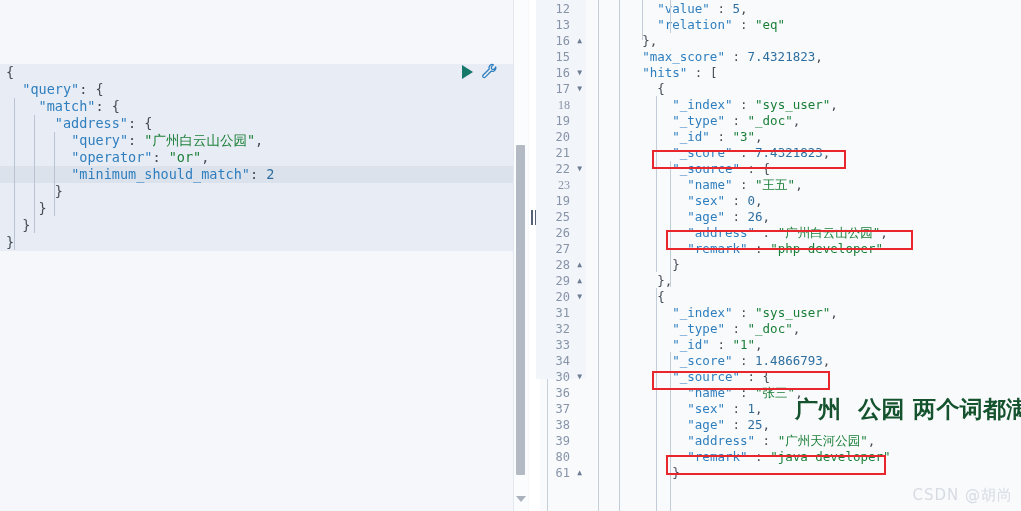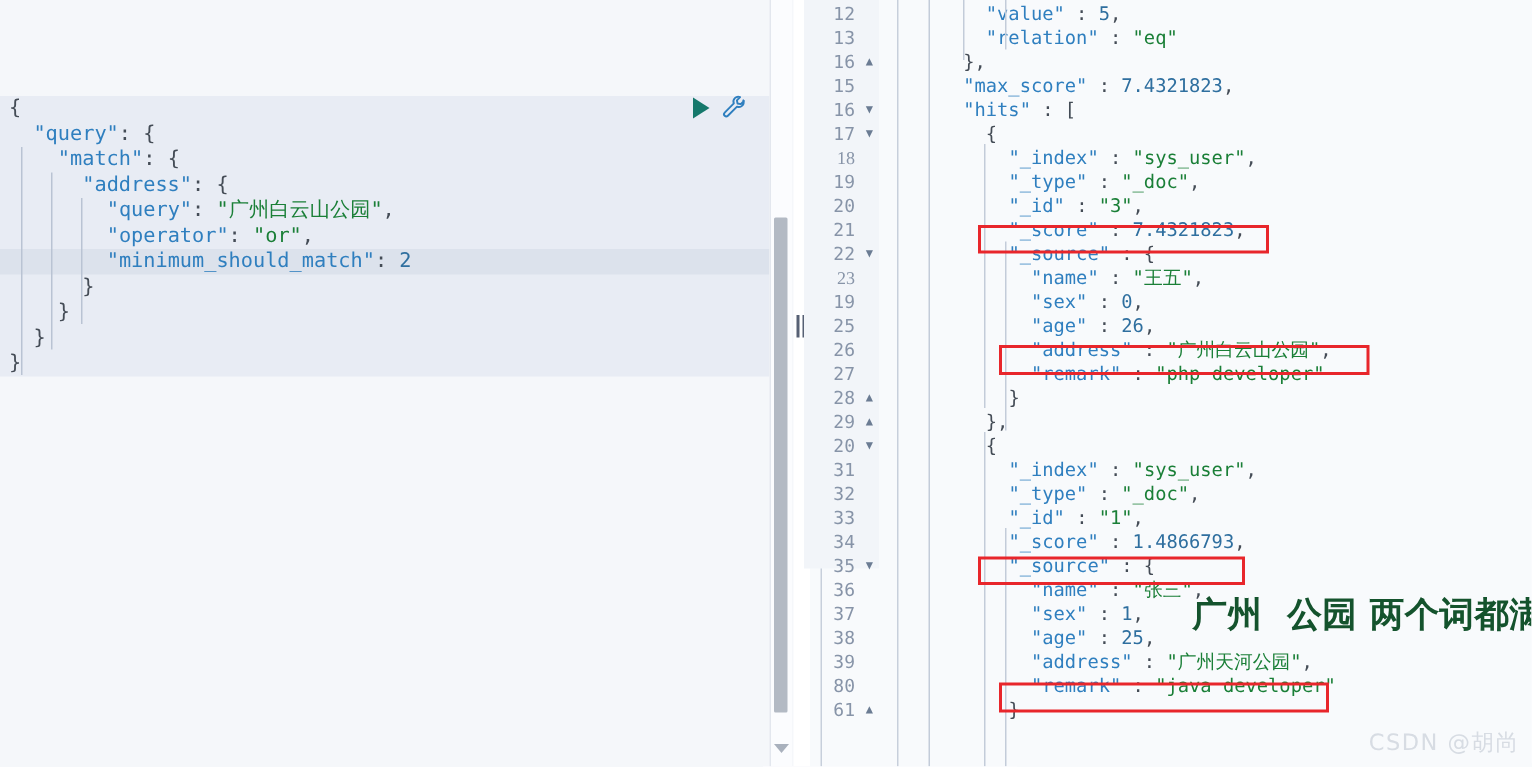--- a/index.html
+++ b/index.html
@@ -291,21 +291,21 @@
       <div class="ln" style="top: 257px;">28</div>
       <div class="fold" style="top: 257px;">▲</div>
       <div class="ln" style="top: 273px;">29</div>
       <div class="fold" style="top: 273px;">▲</div>
       <div class="ln" style="top: 289px;">20</div>
       <div class="fold" style="top: 289px;">▼</div>
       <div class="ln" style="top: 305px;">31</div>
       <div class="ln" style="top: 321px;">32</div>
       <div class="ln" style="top: 337px;">33</div>
       <div class="ln" style="top: 353px;">34</div>
-      <div class="ln" style="top: 369px;">35</div>
+      <div class="ln" style="top: 369px;">30</div>
       <div class="fold" style="top: 369px;">▼</div>
       <div class="ln" style="top: 385px;">36</div>
       <div class="ln" style="top: 401px;">37</div>
       <div class="ln" style="top: 417px;">38</div>
       <div class="ln" style="top: 433px;">39</div>
       <div class="ln" style="top: 449px;">80</div>
       <div class="ln" style="top: 465px;">61</div>
       <div class="fold" style="top: 465px;">▲</div>
     </div>
   <div id="gutter-right-rule"></div>

